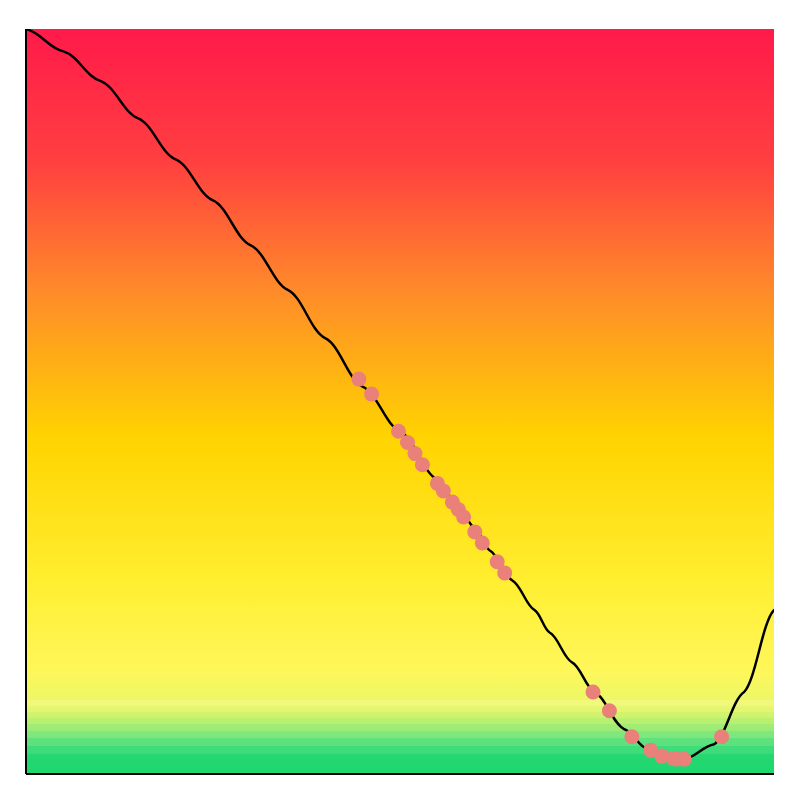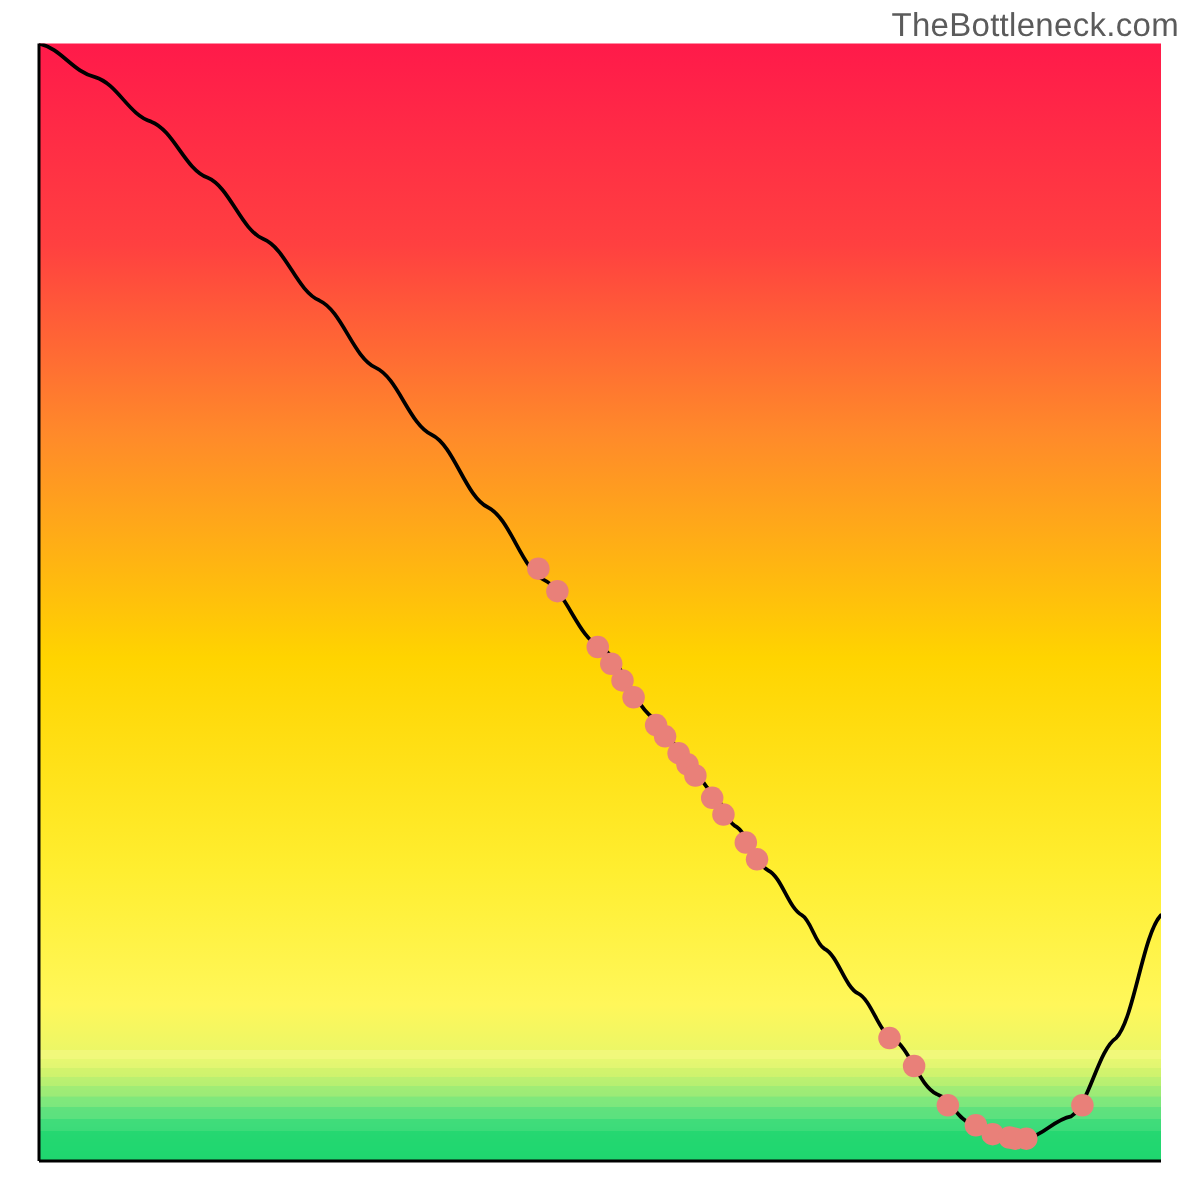--- a/index.html
+++ b/index.html
@@ -101,14 +101,13 @@
         <circle cx="650.6" cy="750.2" r="7.5" fill="#e98079" stroke="#d96a64" stroke-width="0"></circle>
         <circle cx="661.8" cy="756.1" r="7.5" fill="#e98079" stroke="#d96a64" stroke-width="0"></circle>
         <circle cx="673.0" cy="758.4" r="7.5" fill="#e98079" stroke="#d96a64" stroke-width="0"></circle>
         <circle cx="676.8" cy="759.1" r="7.5" fill="#e98079" stroke="#d96a64" stroke-width="0"></circle>
         <circle cx="684.2" cy="759.1" r="7.5" fill="#e98079" stroke="#d96a64" stroke-width="0"></circle>
         <circle cx="721.6" cy="736.8" r="7.5" fill="#e98079" stroke="#d96a64" stroke-width="0"></circle>
       </g>
 
   </svg>
 
-  <div class="watermark">TheBottleneck.com</div>
 </div>
 
 </body></html>

